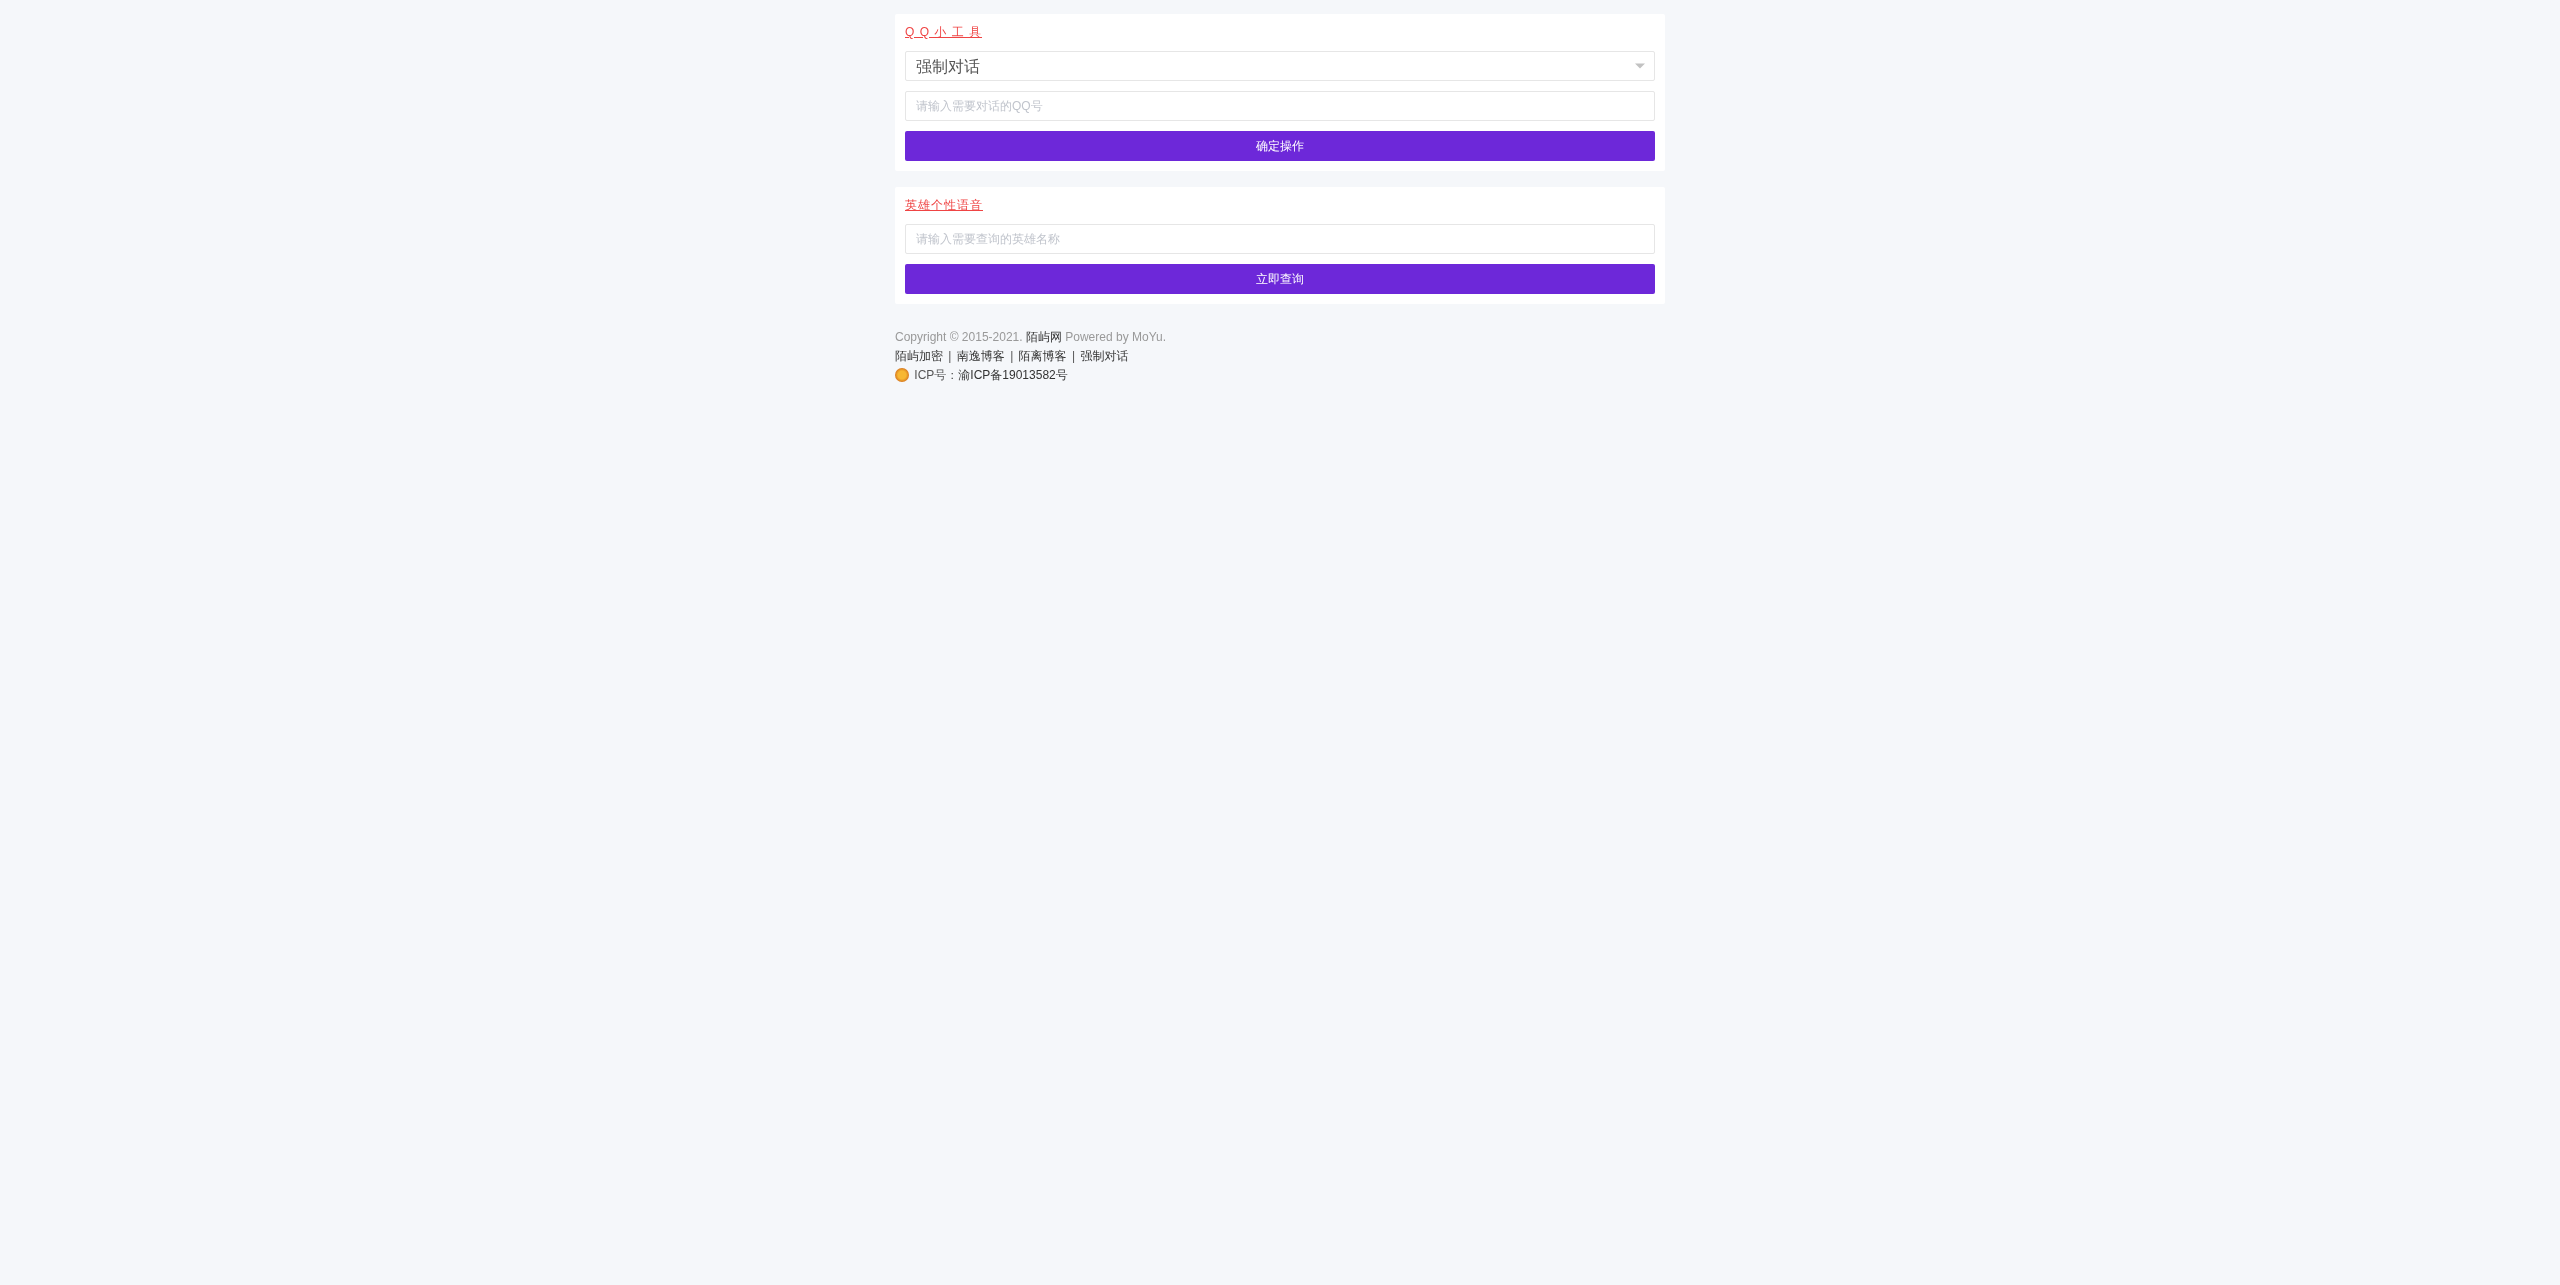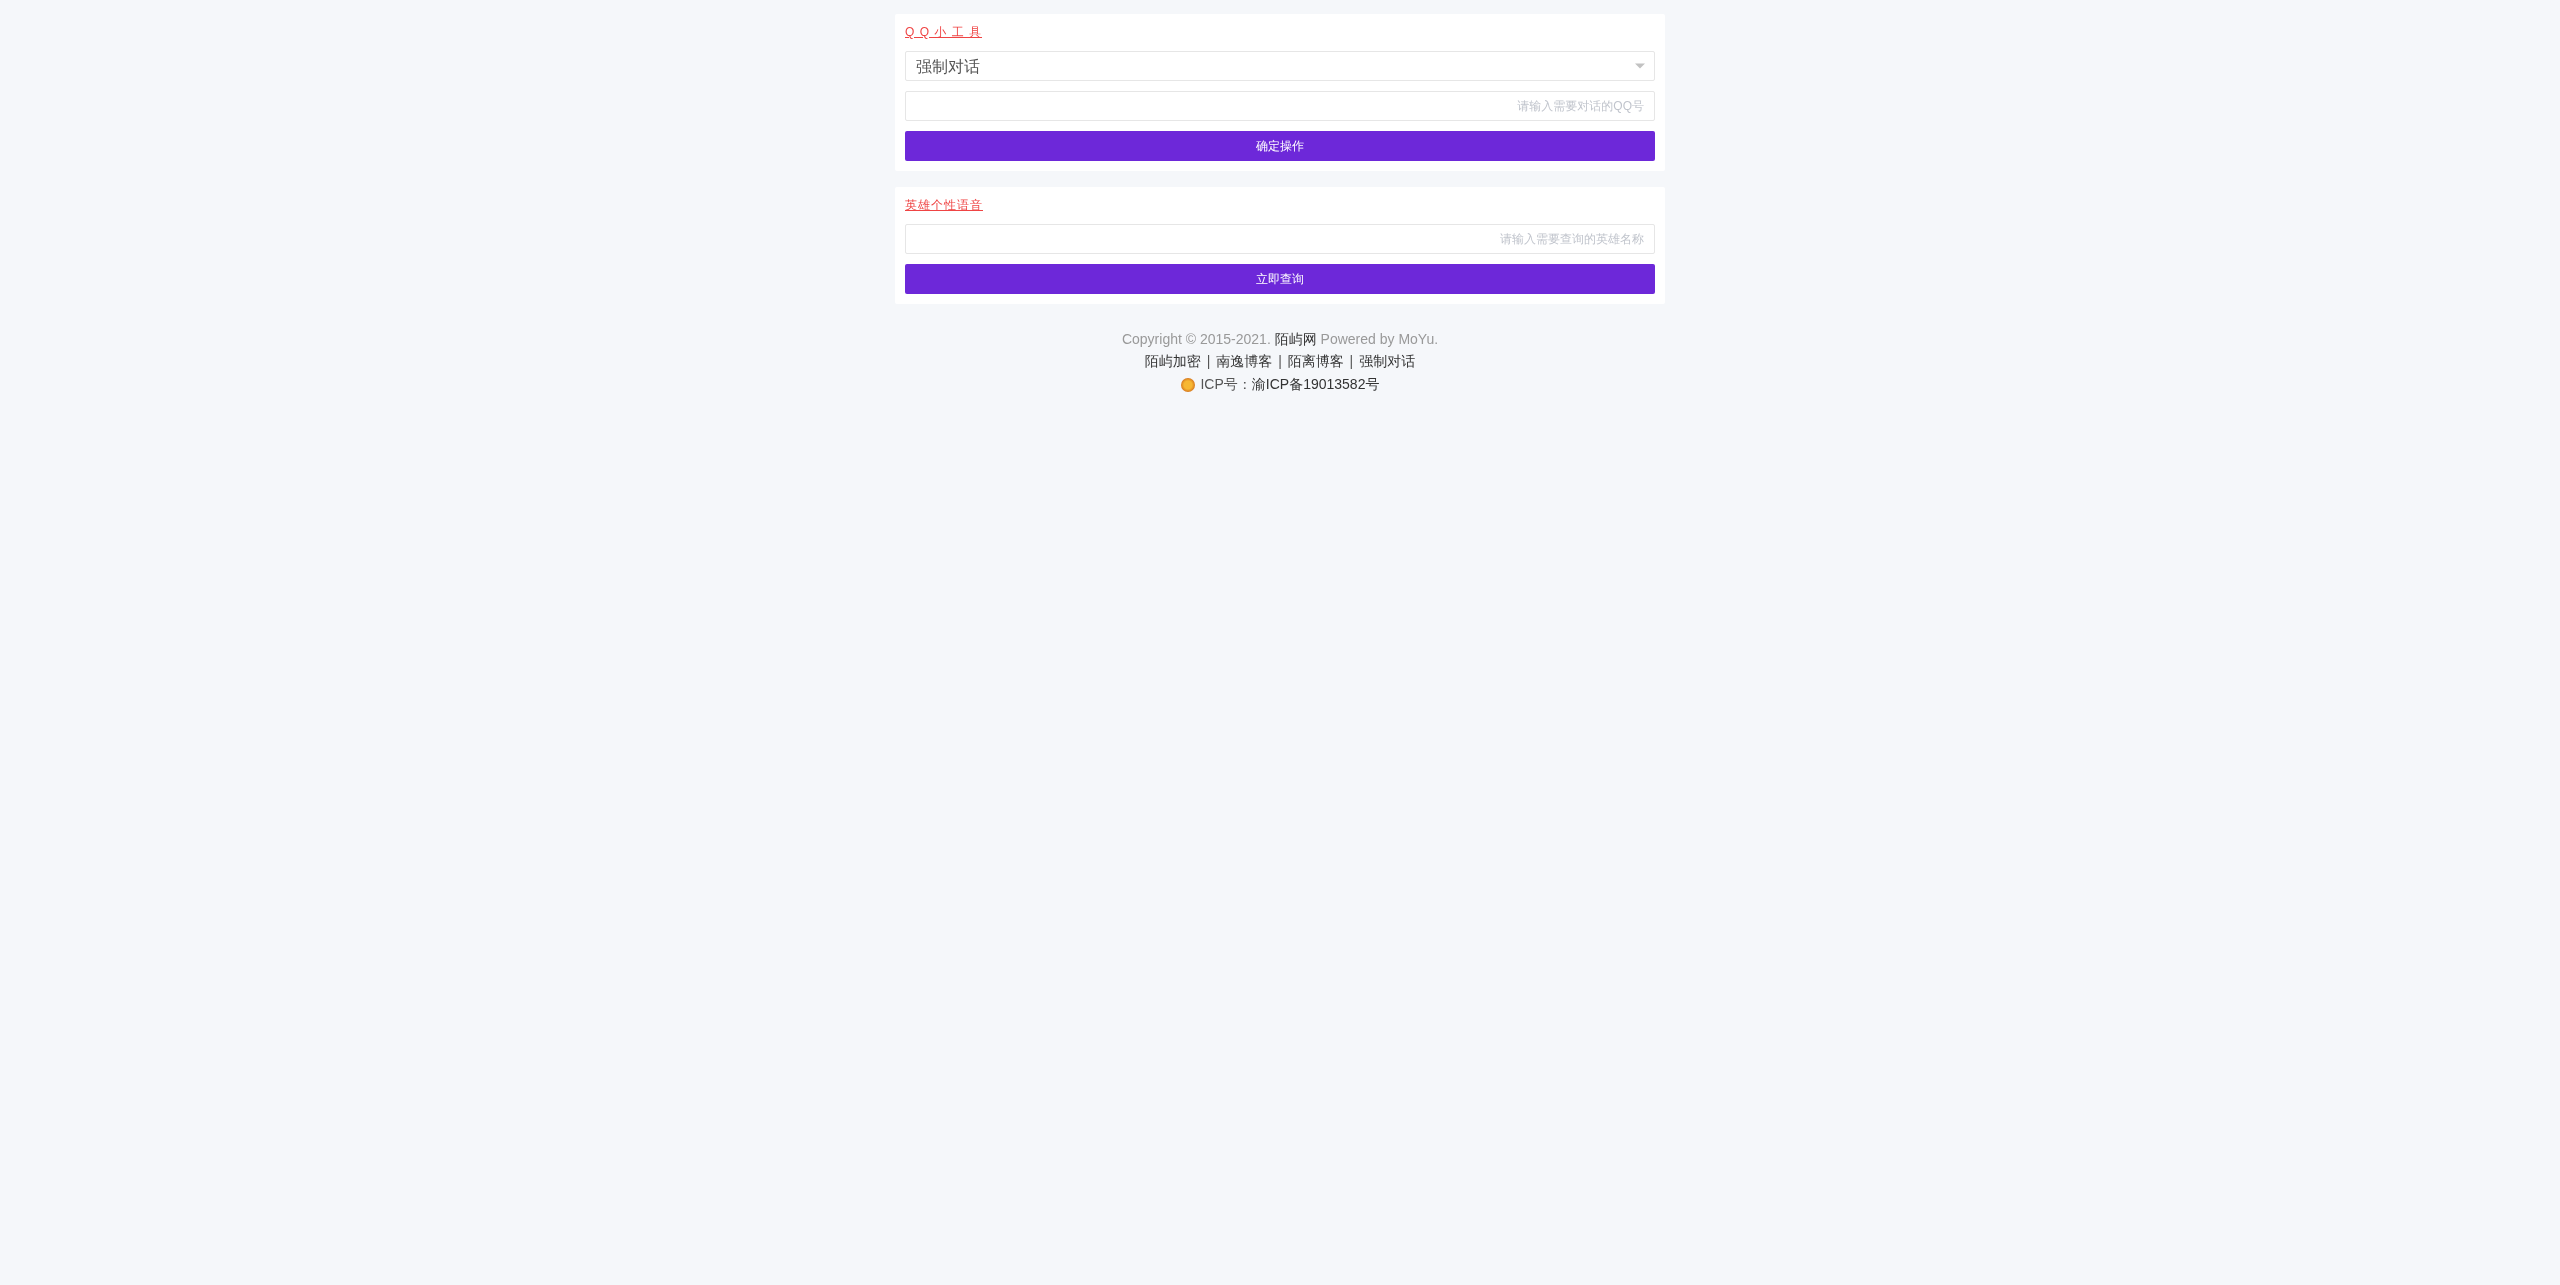--- a/index.html
+++ b/index.html
@@ -64,40 +64,38 @@
     .input {
       width: 100%;
       height: 30px;
       border: 1px solid #e6e6e6;
       border-radius: 2px;
       padding: 0 10px;
       font-size: 12px;
       color: #333;
       outline: none;
       margin-bottom: 10px;
-      text-align: right;
     }
     .input::placeholder {
       color: #c0c4cc;
     }
     .btn-primary {
       width: 100%;
       height: 30px;
       background-color: #6d28d9;
       border: none;
       border-radius: 2px;
       color: #fff;
       font-size: 12px;
       cursor: pointer;
       outline: none;
     }
     .footer {
-      text-align: center;
       color: #999;
-      font-size: 14px;
+      font-size: 12px;
       line-height: 1.6;
       padding: 8px 0 20px;
     }
     .footer a {
       color: #333;
       text-decoration: none;
     }
     .footer .sep {
       color: #555;
       margin: 0 2px;

